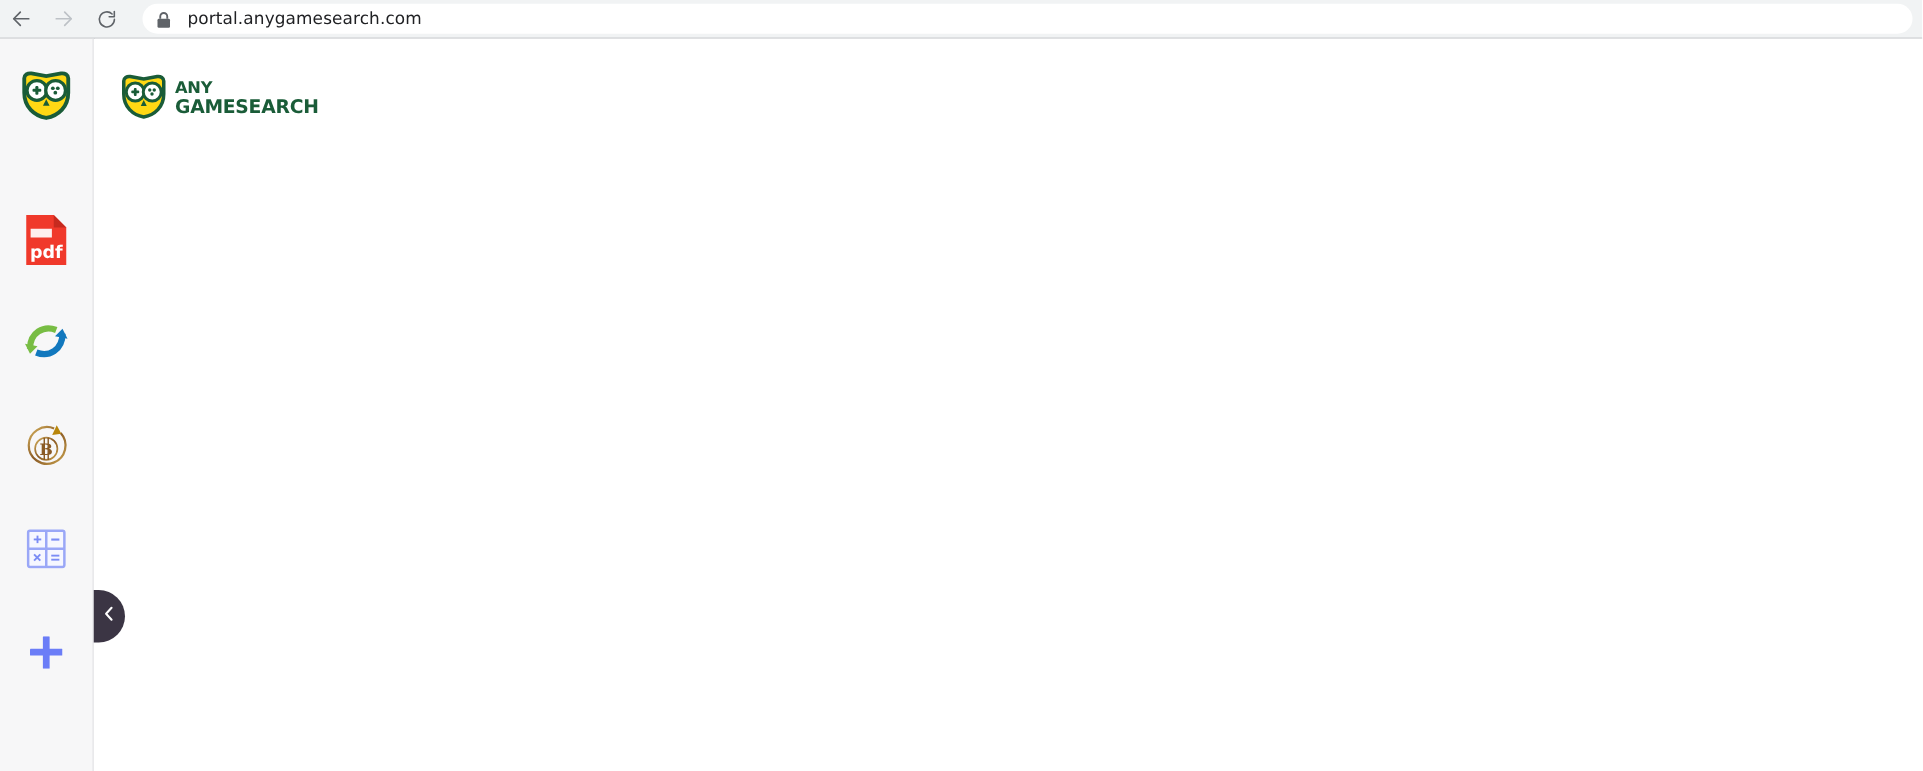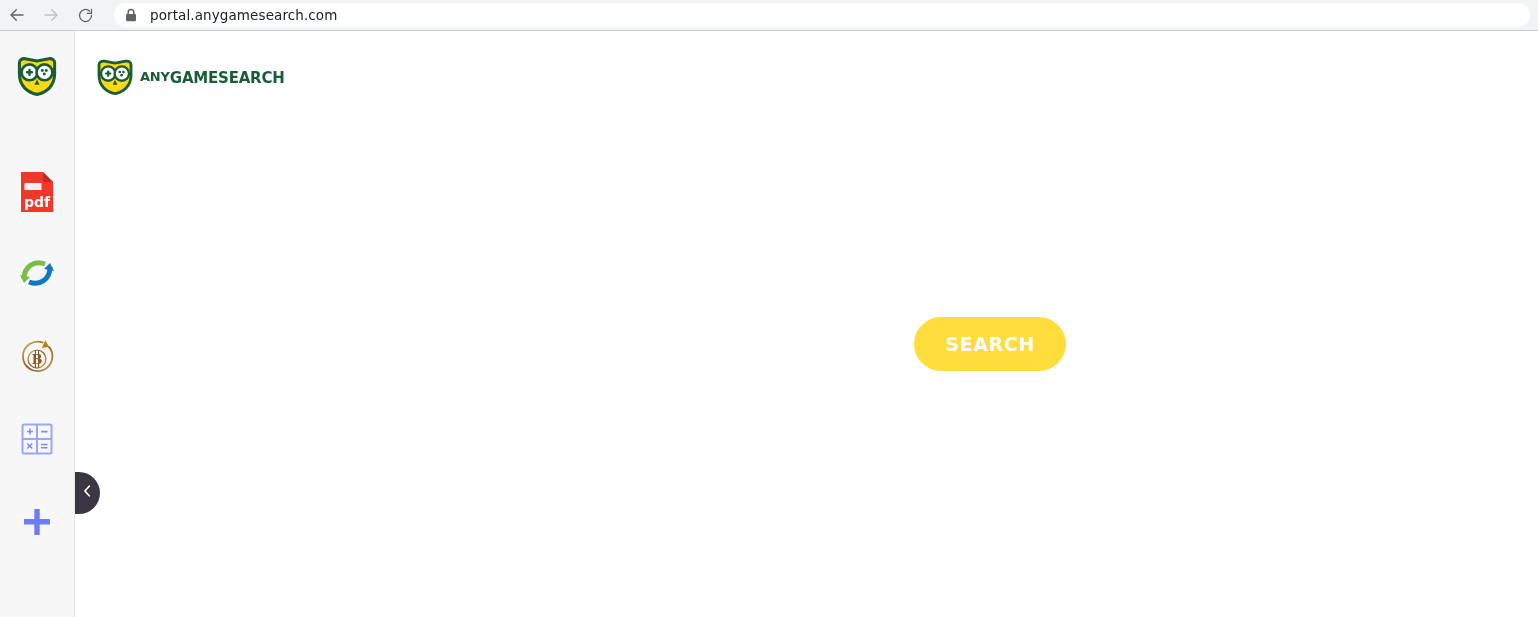--- a/index.html
+++ b/index.html
@@ -38,22 +38,22 @@
   }
   .nav-btn svg { display: block; }
   .omnibox {
     margin-left: 12px;
     height: 24px;
     flex: 1;
     margin-right: 8px;
     background: #ffffff;
     border-radius: 12px;
     display: flex;
-    align-items: center;
-    padding: 9px 10px;
+    align-items: flex-end;
+    padding: 4px 10px;
     box-sizing: border-box;
   }
   .lock-icon {
     width: 14px;
     height: 14px;
     margin-right: 12px;
     display: flex;
     align-items: center;
     justify-content: center;
   }
@@ -116,20 +116,21 @@
   .site-logo {
     position: absolute;
     left: 19px;
     top: 25px;
     display: flex;
     align-items: center;
     gap: 5px;
   }
   .logo-word {
     display: flex;
+    flex-direction: column;
     justify-content: flex-start;
     line-height: 0.95;
   }
   .logo-word span {
     font-family: "DejaVu Sans", sans-serif;
     font-weight: bold;
     color: #1a5c38;
     letter-spacing: -0.2px;
   }
   .logo-line1 { font-size: 13px; }
@@ -336,17 +337,16 @@
           <path d="M50 60 L44 72 L56 72 Z" fill="#1a5c38"></path>
         </svg>
       </span>
       <span class="logo-word">
         <span class="logo-line1">ANY</span>
         <span class="logo-line2">GAMESEARCH</span>
       </span>
     </div>
 
     <div class="search-wrap">
-      <button class="search-button">SEARCH</button>
     </div>
 
   </div>
 </div>
 
 </body></html>

